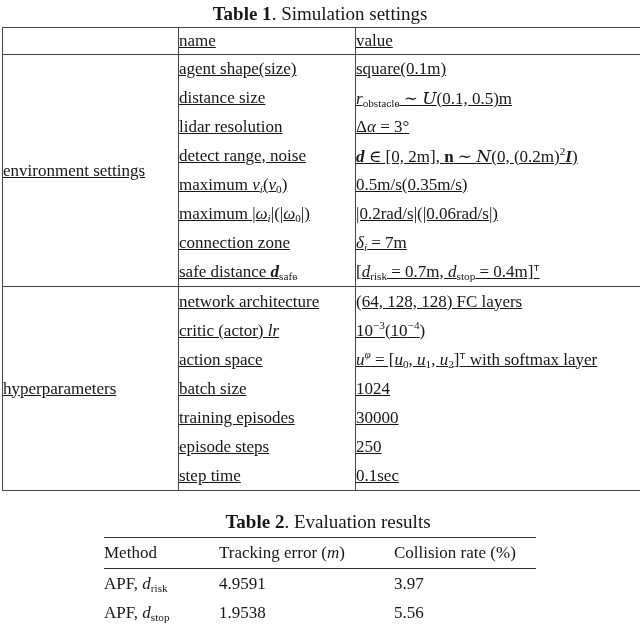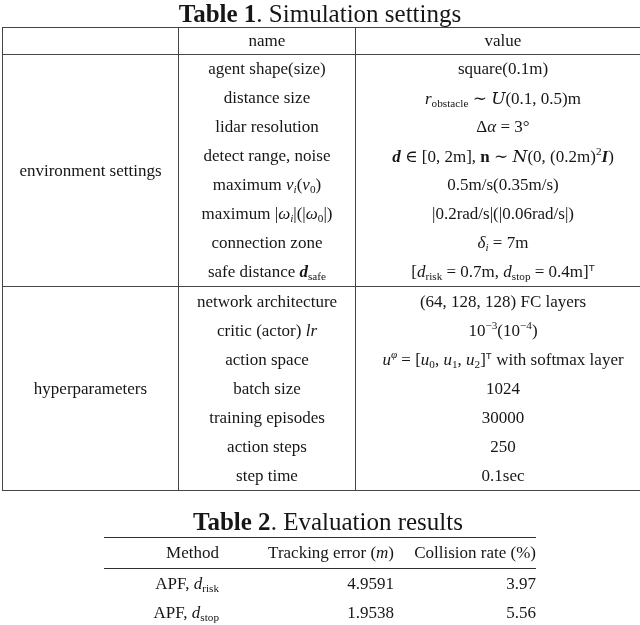--- a/index.html
+++ b/index.html
@@ -4,50 +4,50 @@
 <style>
   html, body { margin: 0; padding: 0; }
   body {
     width: 640px; height: 625px; overflow: hidden; position: relative;
     background: #ffffff; color: #161616;
     font-family: "Liberation Serif", "DejaVu Serif", serif;
   }
   
   .caption {
     position: absolute; left: 0; width: 640px; text-align: center;
-    font-size: 25px; line-height: 25px; white-space: nowrap;
+    font-size: 19px; line-height: 25px; white-space: nowrap;
   }
   #t1-caption { top: 1px; }
   #t2-caption { top: 509px; padding-left: 8px; }
   .caption b { font-weight: bold; }
   
   #table1 {
     position: absolute; left: 2px; top: 27px; width: 648px;
     border-collapse: collapse; table-layout: fixed;
     font-size: 17px;
   }
   #table1 { border: 1.5px solid #454545; }
   #table1 td {
-    padding: 0; text-align: center; vertical-align: middle;
-    white-space: nowrap; overflow: visible;
+    padding: 0; vertical-align: middle;
+    white-space: nowrap; overflow: visible; text-decoration: underline;
   }
   #table1 .vl { border-left: 1.4px solid #454545; }
   #table1 .bb { border-bottom: 1.4px solid #454545; }
   #table1 tr.hdr td { height: 26px; }
   #table1 tr.r1 td { height: 28.9px; }
   #table1 tr.r2 td { height: 29px; margin-top: 20px; }
   
   #table2 {
     position: absolute; left: 104px; top: 537px; width: 432px;
     border-collapse: collapse; table-layout: fixed;
     font-size: 17px;
   }
   #table2 { border-top: 1.7px solid #2e2e2e; }
   #table2 td {
-    padding: 0; text-align: right; vertical-align: middle; white-space: nowrap;
+    padding: 0; text-align: left; vertical-align: middle; white-space: nowrap;
   }
   #table2 tr.hdr td { height: 30px; border-bottom: 1.7px solid #2e2e2e; }
   #table2 tr.row td { height: 29px; }
   #table2 .c-method { width: 115px; }
   #table2 .c-terr { width: 175px; }
   #table2 .c-crate { width: 142px; }
   
   i { font-style: italic; }
   .cal { font-style: italic; font-family: "DejaVu Serif", serif; }
   sub, sup { font-size: 66%; line-height: 0; vertical-align: baseline; position: relative; }
@@ -120,21 +120,21 @@
   </tr>
   <tr class="r2">
     <td class="vl">batch size</td>
     <td class="vl">1024</td>
   </tr>
   <tr class="r2">
     <td class="vl">training episodes</td>
     <td class="vl">30000</td>
   </tr>
   <tr class="r2">
-    <td class="vl">action steps</td>
+    <td class="vl">episode steps</td>
     <td class="vl">250</td>
   </tr>
   <tr class="r2">
     <td class="vl">step time</td>
     <td class="vl">0.1sec</td>
   </tr>
 </tbody>
   </table>
 
 <div id="t2-caption" class="caption"><b>Table 2</b><span>. Evaluation results</span></div>

